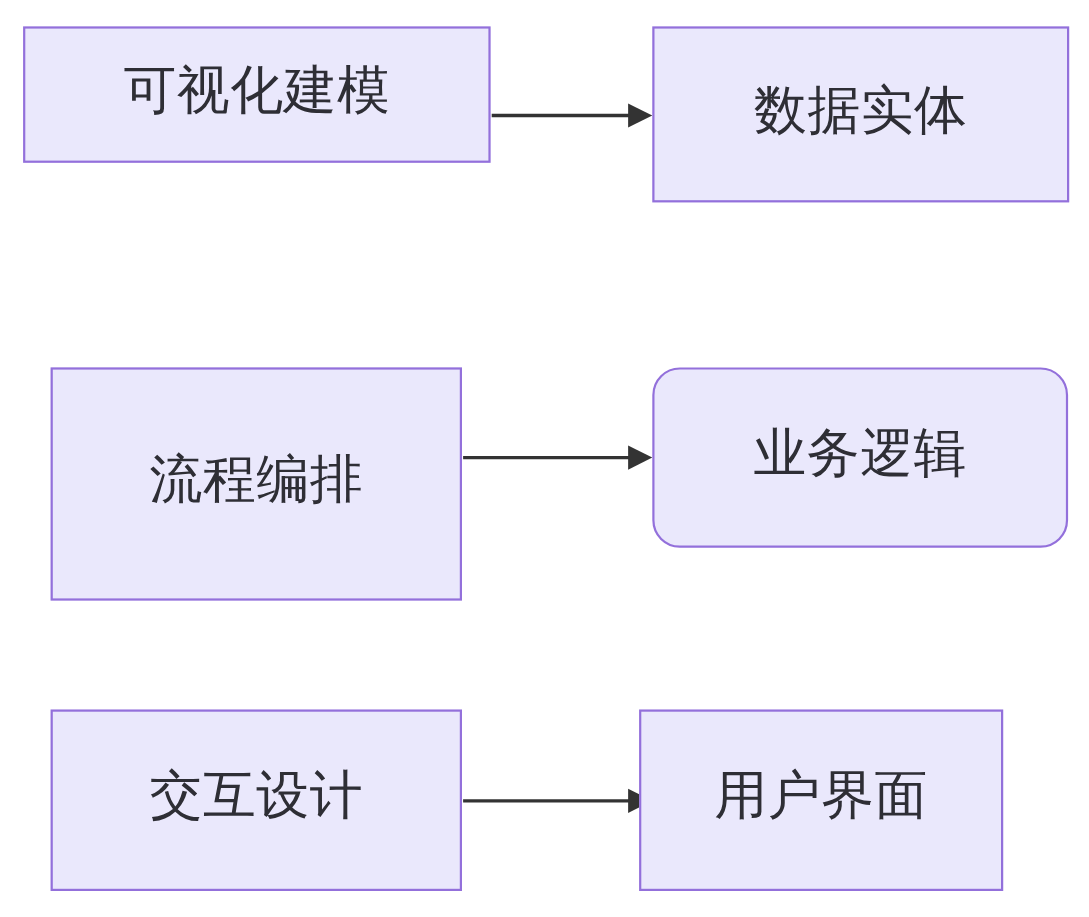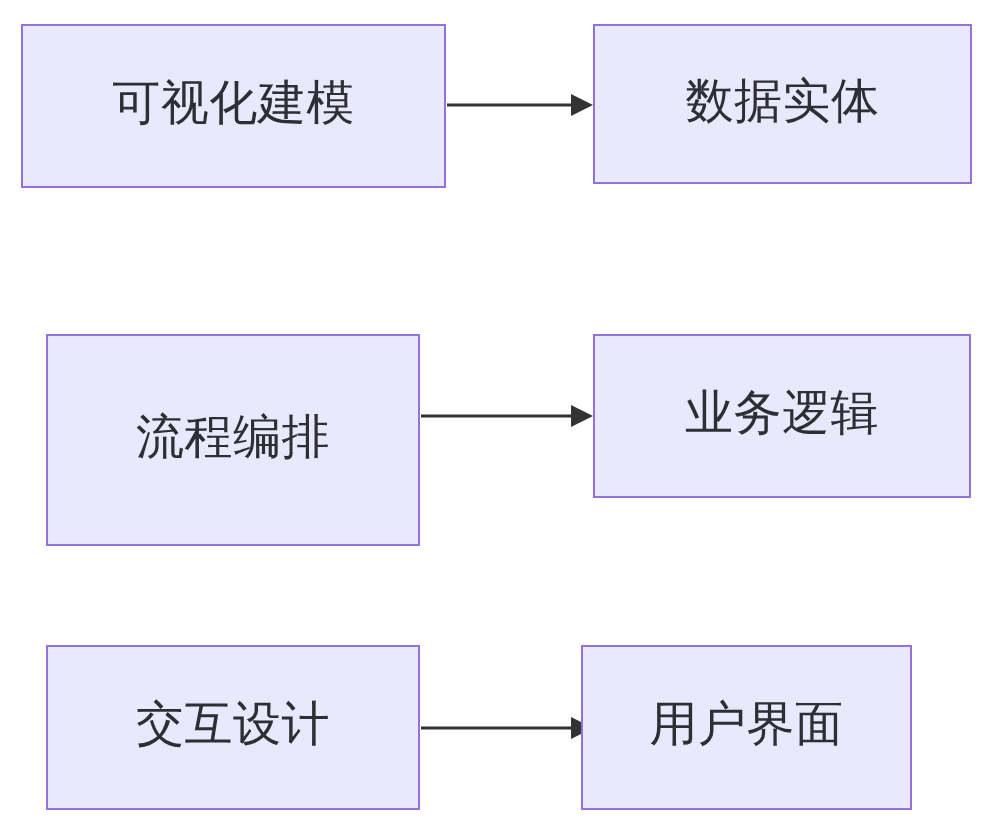--- a/index.html
+++ b/index.html
@@ -30,25 +30,25 @@
     font-size: 48px;
     line-height: 1.1;
     color: #2E2E35;
     letter-spacing: 0.5px;
     white-space: nowrap;
     position: relative;
     top: -4px;
     font-family: "DejaVu Sans", "Liberation Sans", sans-serif;
   }
   
-  #node-r1c1 { left: 21px;  top: 24px;  width: 425px; height: 164px; }
+  #node-r1c1 { left: 21px;  top: 24px;  width: 425px; height: 124px; }
   #node-r1c2 { left: 593px; top: 24px;  width: 379px; height: 160px; }
   
   #node-r2c1 { left: 46px;  top: 334px; width: 374px; height: 212px; }
-  #node-r2c2 { left: 593px; top: 334px; width: 378px; height: 164px; }
+  #node-r2c2 { left: 593px; top: 334px; width: 378px; height: 164px; border-radius: 25px; }
   
   #node-r3c1 { left: 46px;  top: 645px; width: 374px; height: 165px; }
   #node-r3c2 { left: 581px; top: 645px; width: 331px; height: 165px; }
 
   .edge-layer {
     position: absolute;
     left: 0;
     top: 0;
     width: 990px;
     height: 834px;

